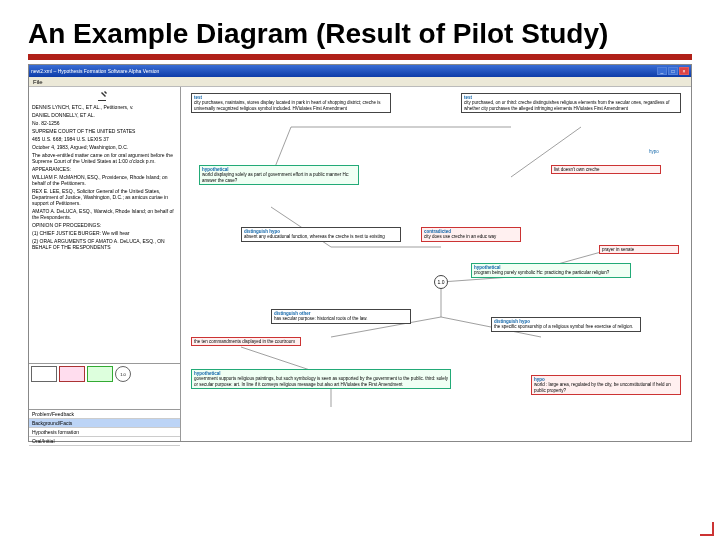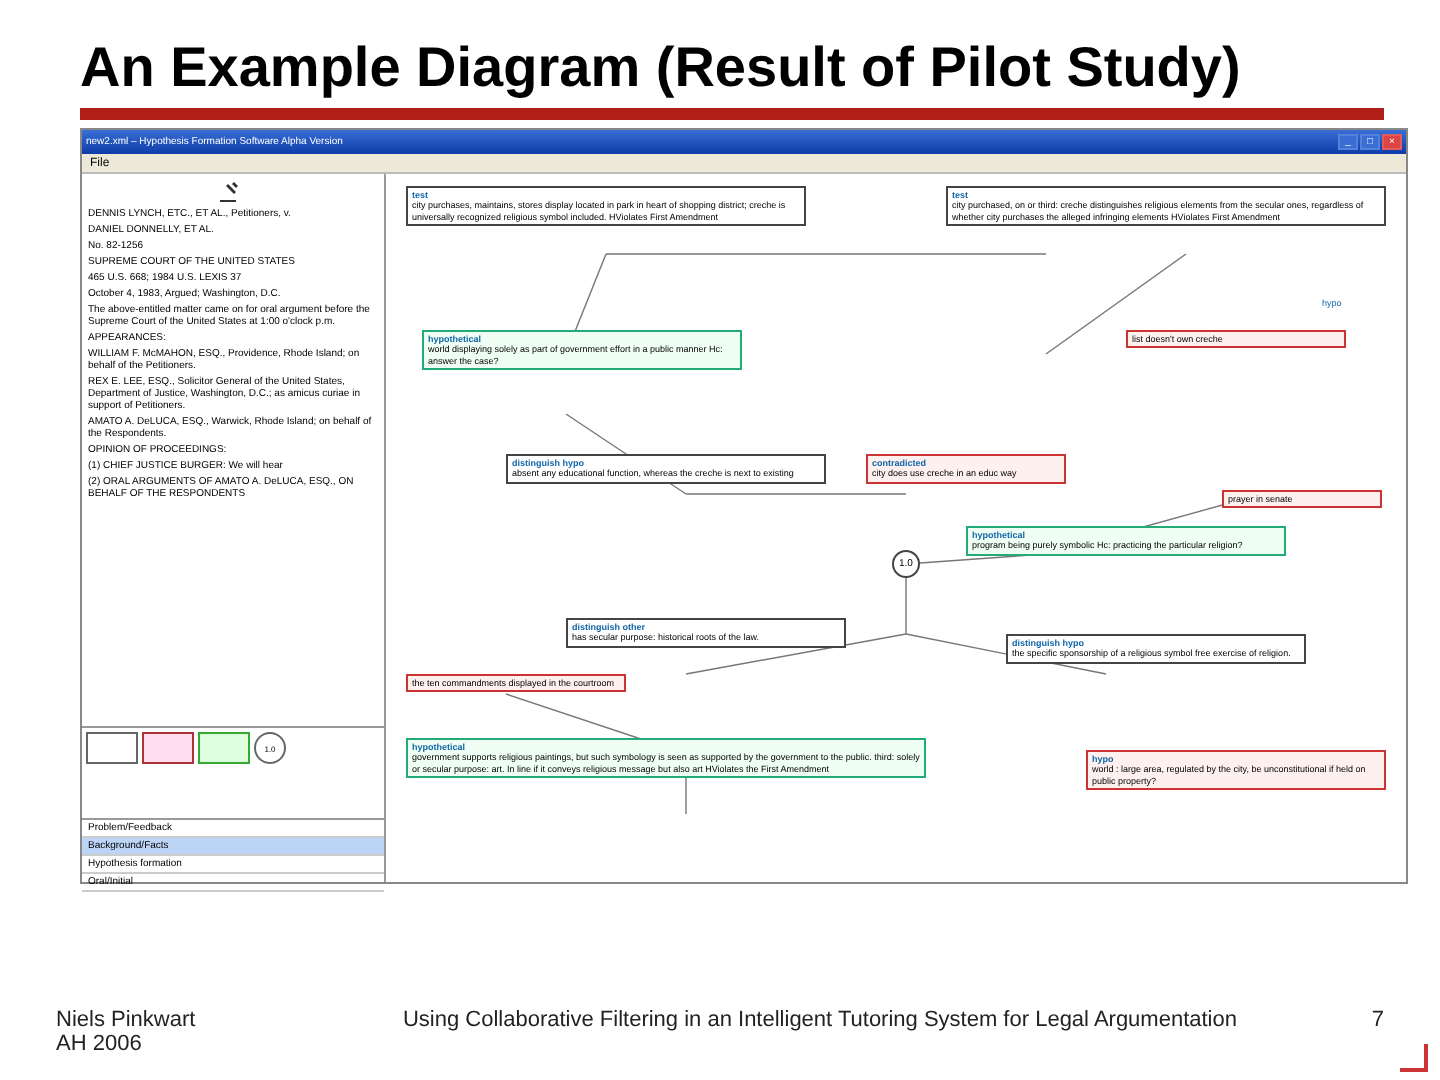--- a/index.html
+++ b/index.html
@@ -1,17 +1,17 @@
 <!DOCTYPE html>
 <html><head>
 <meta charset="utf-8">
 <style>
   * { box-sizing: border-box; margin: 0; padding: 0; }
   html, body { width: 720px; height: 540px; font-family: Arial, sans-serif; background: #fff; overflow: hidden; }
-  .slide { width: 720px; height: 540px; position: relative; padding: 18px 28px 0 40px; }
+  .slide { width: 720px; height: 540px; position: relative; padding: 18px 28px 0 28px; }
   .title { font-size: 28px; line-height: 1.15; color: #000; margin-bottom: 4px; }
   .redbar { height: 6px; background: #b02018; margin: 2px 0 4px 0; }
   .app { width: 664px; height: 378px; border: 1px solid #888; background: #ece9d8; position: relative; font-size: 6px; }
   .titlebar { height: 12px; background: linear-gradient(#3a6ed5,#0d3ca8); color: #fff; display: flex; align-items: center; padding: 0 2px; }
   .titlebar .tlabel { flex: 1; font-size: 5px; white-space: nowrap; overflow: hidden; }
   .titlebar .btns { display: flex; gap: 1px; }
   .titlebar .btn { width: 10px; height: 8px; background: #d44; border: 1px solid #fff2; font-size: 5px; line-height: 6px; text-align: center; }
   .titlebar .btn.min,.titlebar .btn.max{ background:#3a6ed5; }
   .menubar { height: 10px; background: #ece9d8; border-bottom: 1px solid #bbb; display: flex; gap: 8px; padding: 0 4px; font-size: 6px; line-height: 10px; }
   .content { display: flex; height: calc(100% - 22px); }
@@ -159,22 +159,14 @@
 third: solely or secular purpose: art. In line if it conveys religious message but also art
 HViolates the First Amendment</span>
         </div>
         <div class="node red" style="left:350px;top:288px;width:150px">
           <span class="h">hypo</span><span>world : large area, regulated by the city, be unconstitutional if held on public property?</span>
         </div>
       </div>
     </div>
   </div>
 
-  <div class="footer">
-    <div class="l">
-      <div>Niels Pinkwart</div>
-      <div>AH 2006</div>
-    </div>
-    <div class="c">Using Collaborative Filtering in an Intelligent Tutoring System for Legal Argumentation</div>
-    <div class="r">7</div>
-  </div>
   <div class="corner"></div>
 </div>
 
 </body></html>

